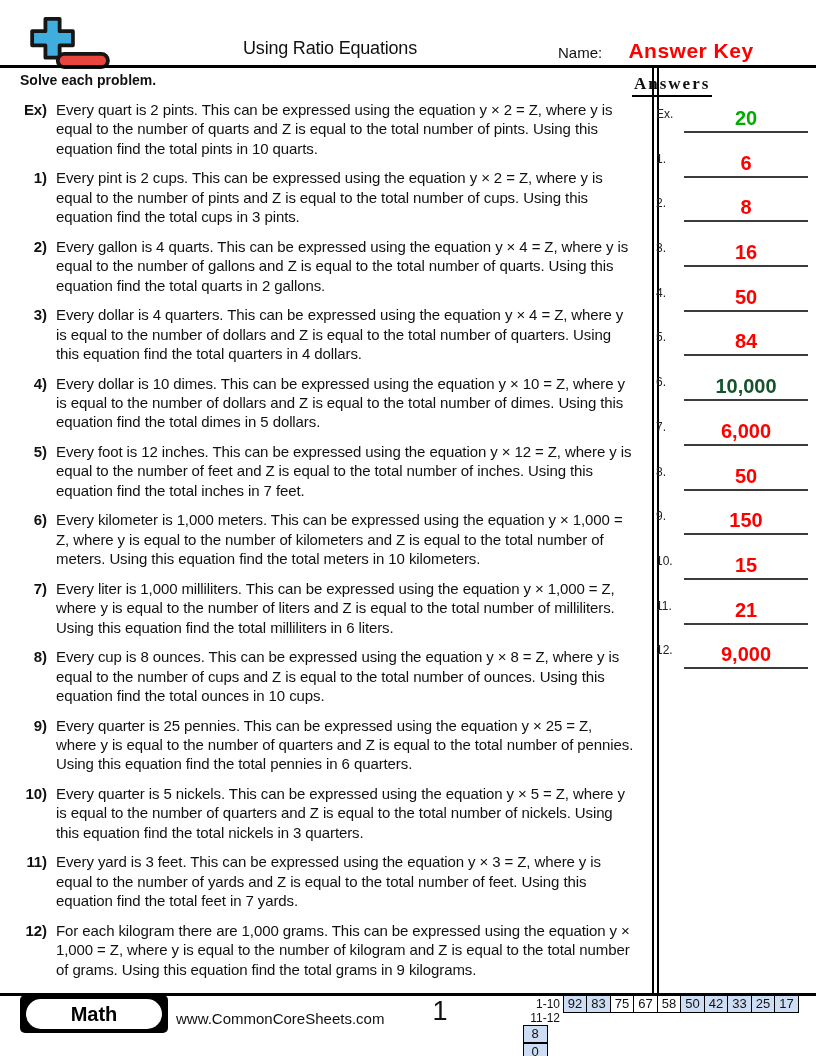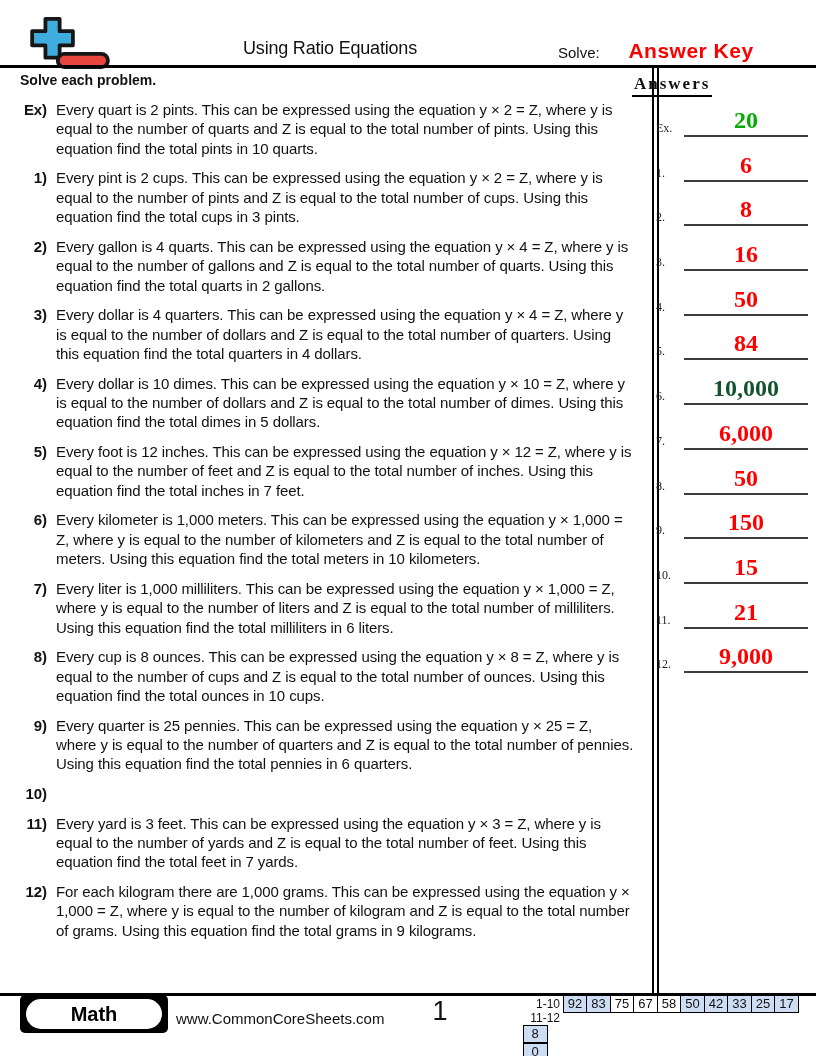--- a/index.html
+++ b/index.html
@@ -20,24 +20,24 @@
   .pnum{width:47px;text-align:right;padding-right:9px;font-weight:bold;flex:none;}
   .ptext{width:578px;}
   
   .divider{position:absolute;left:652px;top:68px;height:925px;width:2.5px;
            border-left:2.5px solid #000;border-right:2.5px solid #000;}
   .answers-title-wrap{position:absolute;left:632px;top:74px;width:152px;text-align:left;font-family:Liberation Serif, serif;}
   .answers-title{display:inline-block;font-size:17px;font-weight:bold;letter-spacing:2px;
                  border-bottom:2px solid #000;padding:0 2px 1px 2px;}
   .answers{position:absolute;left:656px;top:107px;width:156px;display:flex;
            flex-direction:column;gap:14.7px;}
-  .ans{height:30px;display:flex;align-items:flex-end;font-family:Liberation Serif, serif;}
+  .ans{height:30px;display:flex;align-items:flex-start;}
   .anum{width:28px;font-size:12px;color:#222;padding-bottom:1px;flex:none;}
   .aline{flex:1;border-bottom:2px solid #3c3c3c;text-align:center;margin-right:4px;}
-  .aval{font-size:24px;font-weight:bold;display:inline-block;padding-bottom:1px;}
+  .aval{font-size:20px;font-weight:bold;display:inline-block;padding-bottom:1px;}
   
   .footer-rule{position:absolute;left:0;top:993px;width:816px;height:3px;background:#000;}
   .math-badge{position:absolute;left:20px;top:995px;width:148px;height:38px;background:#000;
               border-radius:5px;}
   .math-pill{position:absolute;left:6px;top:4px;right:6px;bottom:4px;background:#fff;
              border-radius:16px;display:flex;align-items:center;justify-content:center;
              font-size:20px;font-weight:bold;color:#000;}
   .website{position:absolute;left:176px;top:1010px;font-size:15px;}
   .page-number{position:absolute;left:400px;top:996px;width:80px;text-align:center;
                font-size:27px;}
@@ -53,21 +53,21 @@
 </head>
 <body>
 
 <div class="page">
 
   <svg class="logo" width="86" height="54" viewBox="0 0 90 57">
     <path d="M18,3 h15 v13 h14 v15 h-14 v13 h-15 v-13 H4 v-15 h14 z" stroke="#161616" stroke-width="4" stroke-linejoin="round" fill="#3faede"></path>
     <rect x="31" y="40" width="53" height="14" rx="7" stroke="#161616" stroke-width="4" fill="#e8453f"></rect>
   </svg>
   <div class="page-title">Using Ratio Equations</div>
-  <div class="name-label">Solve:</div>
+  <div class="name-label">Name:</div>
   <div class="name-value" style="color: rgb(255, 0, 0);">Answer Key</div>
   <div class="header-rule"></div>
   <div class="instruction">Solve each problem.</div>
 
   <div class="problems">
     <div class="prob">
       <div class="pnum">Ex)</div>
       <div class="ptext">Every quart is 2 pints. This can be expressed using the equation y × 2 = Z, where y is equal to the number of quarts and Z is equal to the total number of pints. Using this equation find the total pints in 10 quarts.</div>
     </div>
     <div class="prob">
@@ -101,20 +101,21 @@
     <div class="prob">
       <div class="pnum">8)</div>
       <div class="ptext">Every cup is 8 ounces. This can be expressed using the equation y × 8 = Z, where y is equal to the number of cups and Z is equal to the total number of ounces. Using this equation find the total ounces in 10 cups.</div>
     </div>
     <div class="prob">
       <div class="pnum">9)</div>
       <div class="ptext">Every quarter is 25 pennies. This can be expressed using the equation y × 25 = Z, where y is equal to the number of quarters and Z is equal to the total number of pennies. Using this equation find the total pennies in 6 quarters.</div>
     </div>
     <div class="prob">
       <div class="pnum">10)</div>
+      <div class="ptext">Every quarter is 5 nickels. This can be expressed using the equation y × 5 = Z, where y is equal to the number of quarters and Z is equal to the total number of nickels. Using this equation find the total nickels in 3 quarters.</div>
     </div>
     <div class="prob">
       <div class="pnum">11)</div>
       <div class="ptext">Every yard is 3 feet. This can be expressed using the equation y × 3 = Z, where y is equal to the number of yards and Z is equal to the total number of feet. Using this equation find the total feet in 7 yards.</div>
     </div>
     <div class="prob">
       <div class="pnum">12)</div>
       <div class="ptext">For each kilogram there are 1,000 grams. This can be expressed using the equation y × 1,000 = Z, where y is equal to the number of kilogram and Z is equal to the total number of grams. Using this equation find the total grams in 9 kilograms.</div>
     </div>
   </div>

